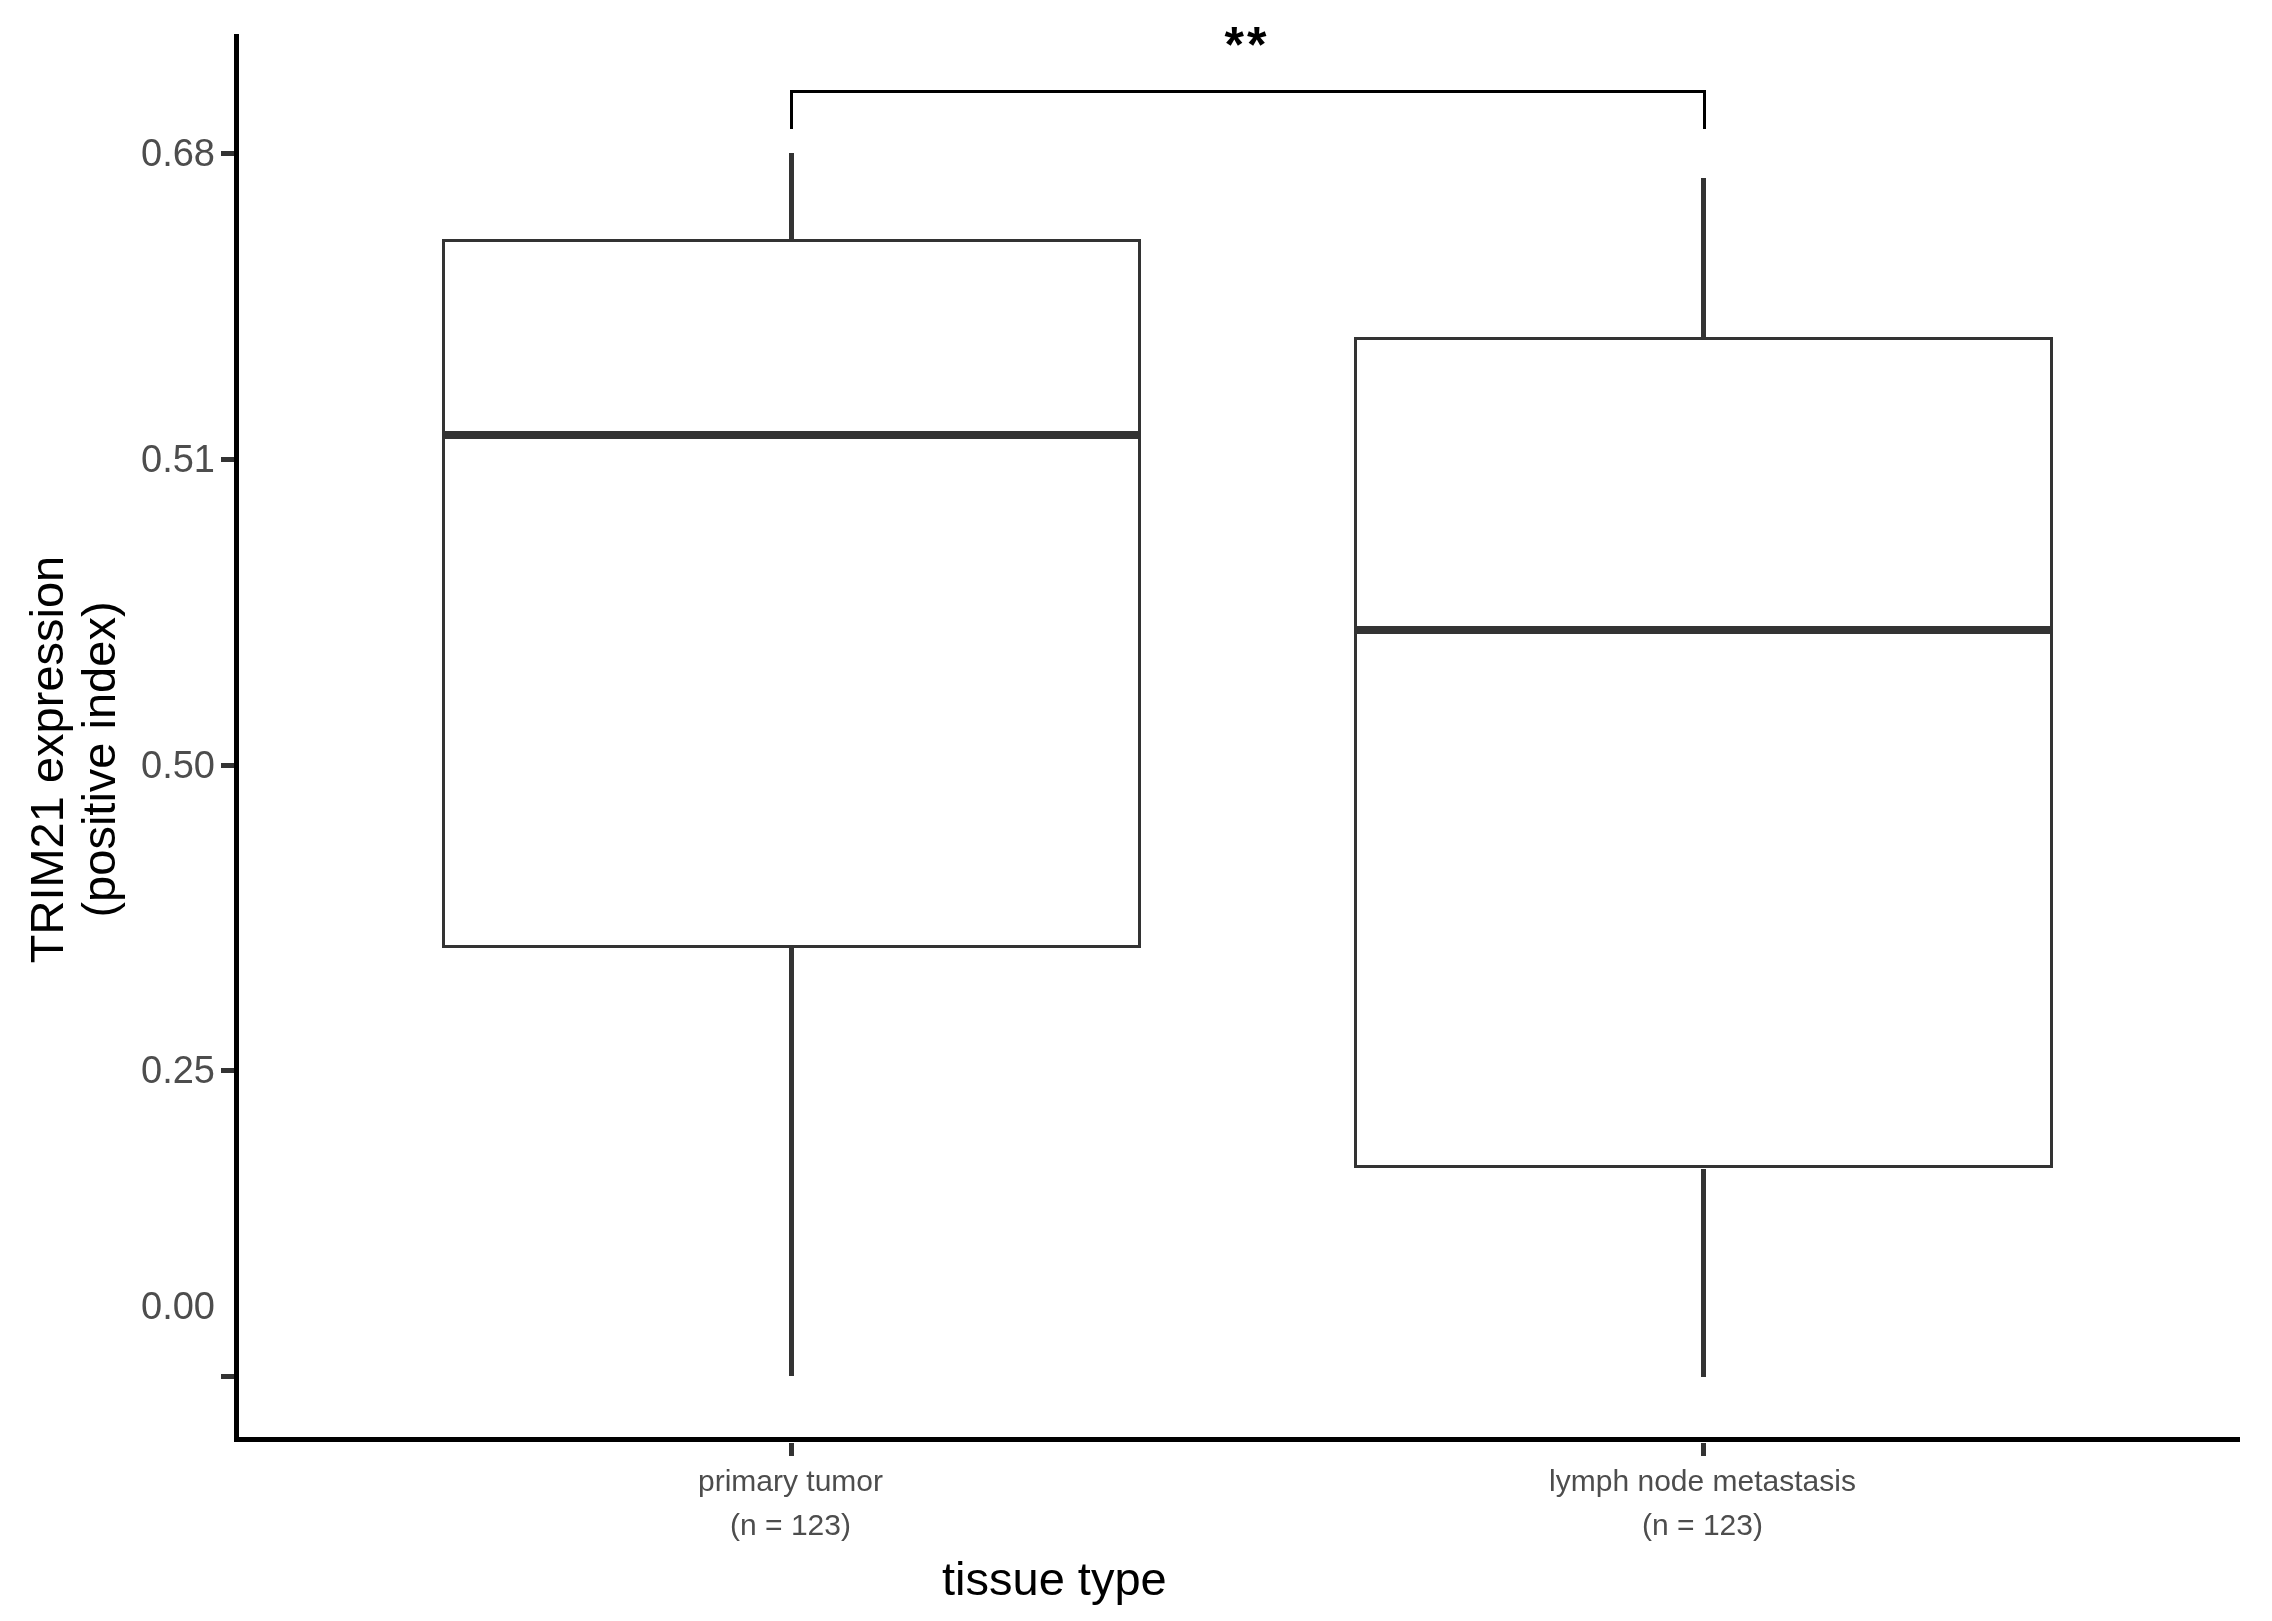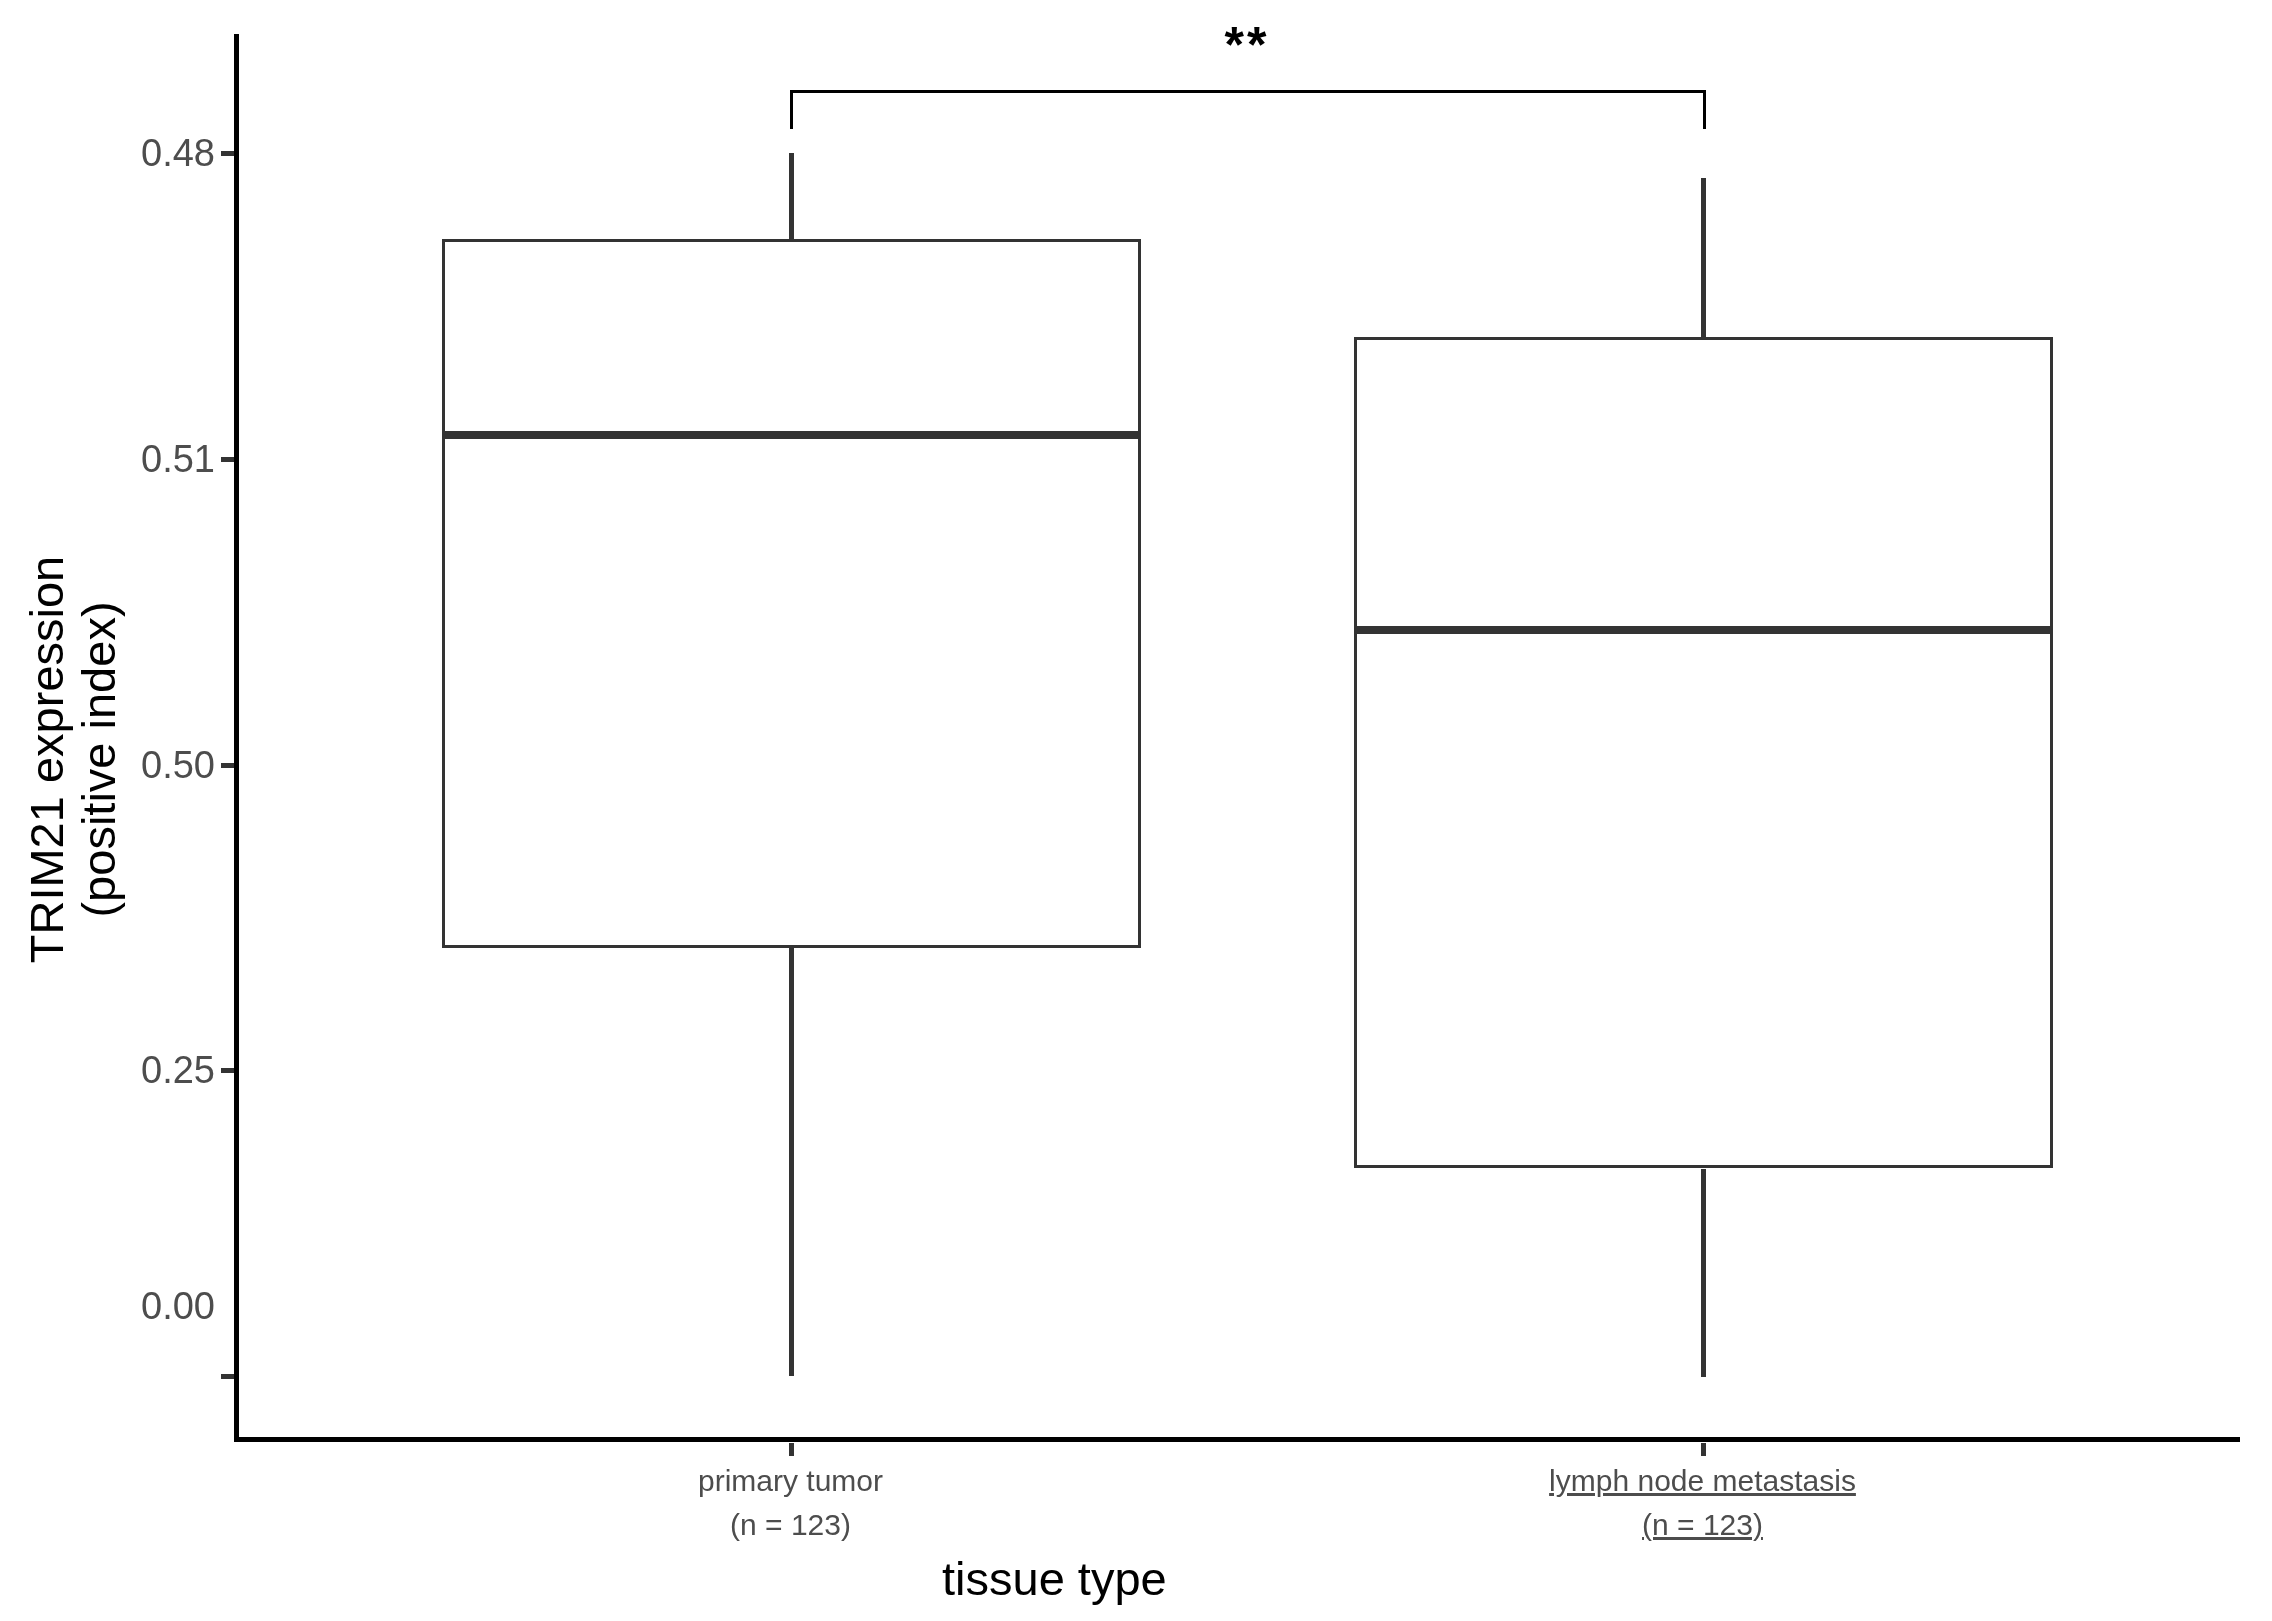--- a/index.html
+++ b/index.html
@@ -64,35 +64,35 @@
   <div id="plot" class="abs" style="left:0; top:0; width:2273px; height:1621px;">
       <div class="ytick-mark abs" style="left: 221px; top: 1374px; width: 13px; height: 4.6px;"></div>
       <div class="ytick-label abs" style="left: 65px; top: 1287px; width: 150px;">0.00</div>
       <div class="ytick-mark abs" style="left: 221px; top: 1068px; width: 13px; height: 4.6px;"></div>
       <div class="ytick-label abs" style="left: 65px; top: 1051px; width: 150px;">0.25</div>
       <div class="ytick-mark abs" style="left: 221px; top: 763px; width: 13px; height: 4.6px;"></div>
       <div class="ytick-label abs" style="left: 65px; top: 746px; width: 150px;">0.50</div>
       <div class="ytick-mark abs" style="left: 221px; top: 457px; width: 13px; height: 4.6px;"></div>
       <div class="ytick-label abs" style="left: 65px; top: 440px; width: 150px;">0.51</div>
       <div class="ytick-mark abs" style="left: 221px; top: 151px; width: 13px; height: 4.6px;"></div>
-      <div class="ytick-label abs" style="left: 65px; top: 134px; width: 150px;">0.48</div>
+      <div class="ytick-label abs" style="left: 65px; top: 134px; width: 150px;">0.68</div>
       <div class="whisker abs" style="left: 789px; top: 153px; width: 5.3px; height: 86px;"></div>
       <div class="whisker abs" style="left: 789px; top: 948px; width: 5.3px; height: 428px;"></div>
       <div class="box abs" style="left: 442px; top: 239px; width: 699px; height: 709px;"></div>
       <div class="median abs" style="left: 442px; top: 431px; width: 699px; height: 8.4px;"></div>
       <div class="xtick-mark abs" style="left: 789px; top: 1443px; width: 4.6px; height: 13px;"></div>
       <div class="group-label abs" style="left: 487px; top: 1459px; width: 607px;">
         <div>primary tumor</div>
         <div>(n = 123)</div>
       </div>
       <div class="whisker abs" style="left: 1701px; top: 178px; width: 5.3px; height: 159px;"></div>
       <div class="whisker abs" style="left: 1701px; top: 1169px; width: 5.3px; height: 208px;"></div>
       <div class="box abs" style="left: 1354px; top: 337px; width: 699px; height: 831px;"></div>
       <div class="median abs" style="left: 1354px; top: 626px; width: 699px; height: 8.4px;"></div>
       <div class="xtick-mark abs" style="left: 1701px; top: 1443px; width: 4.6px; height: 13px;"></div>
-      <div class="group-label abs" style="left: 1399px; top: 1459px; width: 607px; text-decoration: underline;">
+      <div class="group-label abs" style="left: 1399px; top: 1459px; width: 607px;">
         <div>lymph node metastasis</div>
         <div>(n = 123)</div>
       </div>
       <div class="abs" id="sig-bracket" style="left: 790px; top: 90px; width: 916px; height: 39px;"></div>
     </div>
 </div>
 
 
 </body></html>

